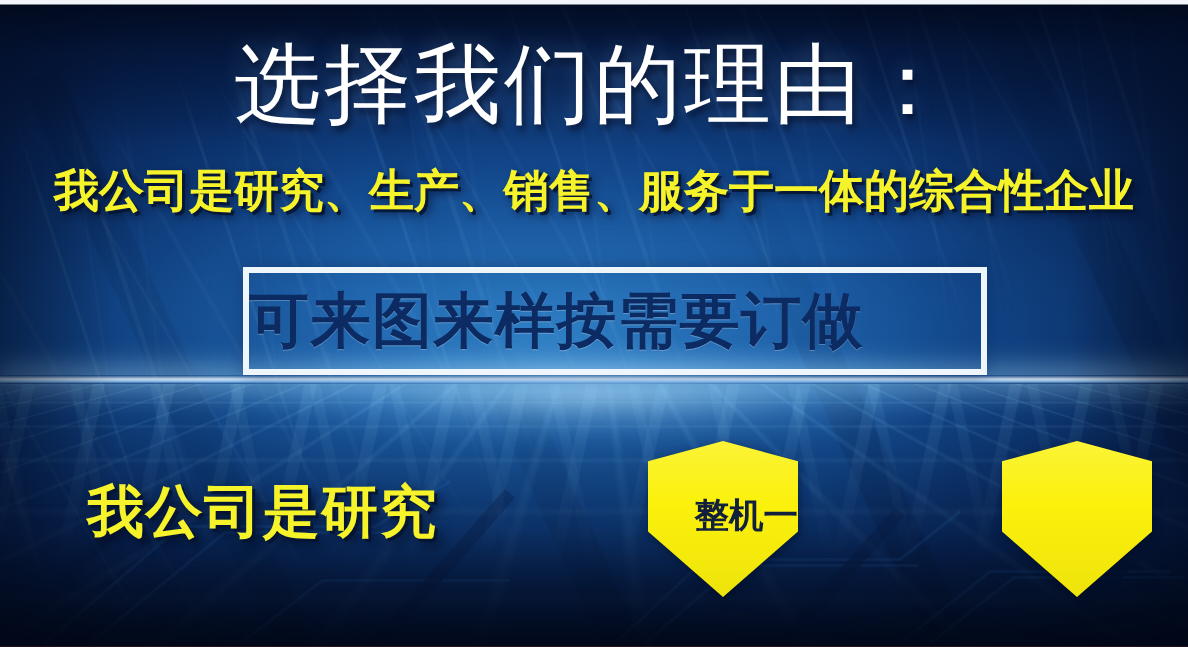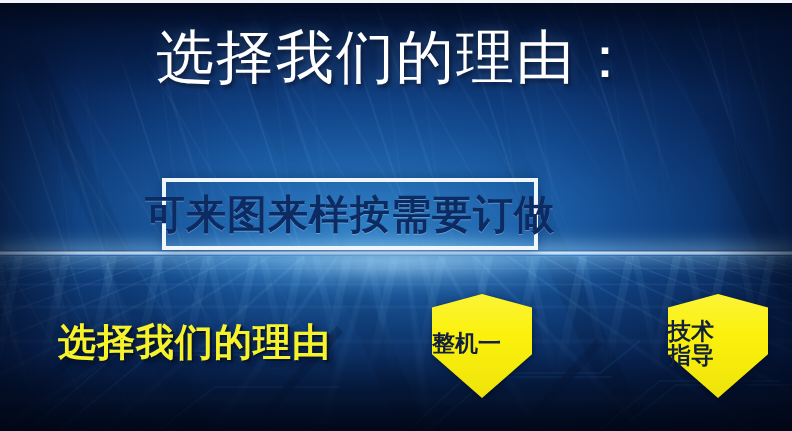--- a/index.html
+++ b/index.html
@@ -172,27 +172,27 @@
     line-height: 1;
     font-weight: 700;
     letter-spacing: 0px;
     text-shadow: 2px 2px 0 rgba(6,20,50,0.85), 3px 3px 6px rgba(0,8,28,0.7);
     white-space: nowrap;
   }
 
   .callout-box {
     position: absolute;
     left: 162px; top: 178px;
-    width: 376px; height: 72px;
+    width: 496px; height: 72px;
     box-sizing: border-box;
     border: 4px solid #eef5fb;
     box-shadow: 0 0 12px rgba(10,40,90,0.5);
     display: flex;
     align-items: center;
-    justify-content: center;
+    justify-content: flex-start;
   }
   .callout-text {
     color: #0d2b63;
     font-size: 40px;
     font-weight: 700;
     letter-spacing: 1px;
     line-height: 1;
     white-space: nowrap;
     text-shadow: 0 1px 0 rgba(255,255,255,0.25);
   }
@@ -215,21 +215,21 @@
     width: 336px; height: 104px;
     display: flex;
     justify-content: space-between;
     align-items: flex-start;
   }
   .badge {
     position: relative;
     width: 100px; height: 104px;
     display: flex;
     align-items: center;
-    justify-content: flex-start;
+    justify-content: flex-end;
     filter: drop-shadow(1px 2px 3px rgba(0,10,35,0.55));
     font-family: Liberation Serif, serif;
   }
   .badge .shield {
     position: absolute; inset: 0;
     background: #fbf10c;
     -webkit-clip-path: polygon(50% 0%, 100% 13%, 100% 58%, 50% 100%, 0% 58%, 0% 13%);
             clip-path: polygon(50% 0%, 100% 13%, 100% 58%, 50% 100%, 0% 58%, 0% 13%);
   }
   .badge .shield::after {
@@ -286,39 +286,36 @@
       </g>
     </svg>
   </div>
 
   <div class="bg-horiz-shade"></div>
   <div class="bg-vert-shade"></div>
   <div class="top-strip"></div>
 
   <div class="title">选择我们的理由：</div>
 
+  <div class="subtitle">我公司是研究、生产、销售、服务于一体的综合性企业</div>
 
   <div class="callout-box">
     <div class="callout-text">可来图来样按需要订做</div>
   </div>
 
-  <div class="free-delivery">选择我们的理由</div>
+  <div class="free-delivery">我公司是研究</div>
 
   <div class="badges">
 
     <div class="badge">
       <div class="shield"></div>
       <div class="btext">
         <span>整机一</span>
       </div>
     </div>
 
 
     <div class="badge">
       <div class="shield"></div>
-      <div class="btext">
-        <span>技术</span>
-        <span>指导</span>
-      </div>
     </div>
 
   </div>
 </div>
 
 </body></html>

